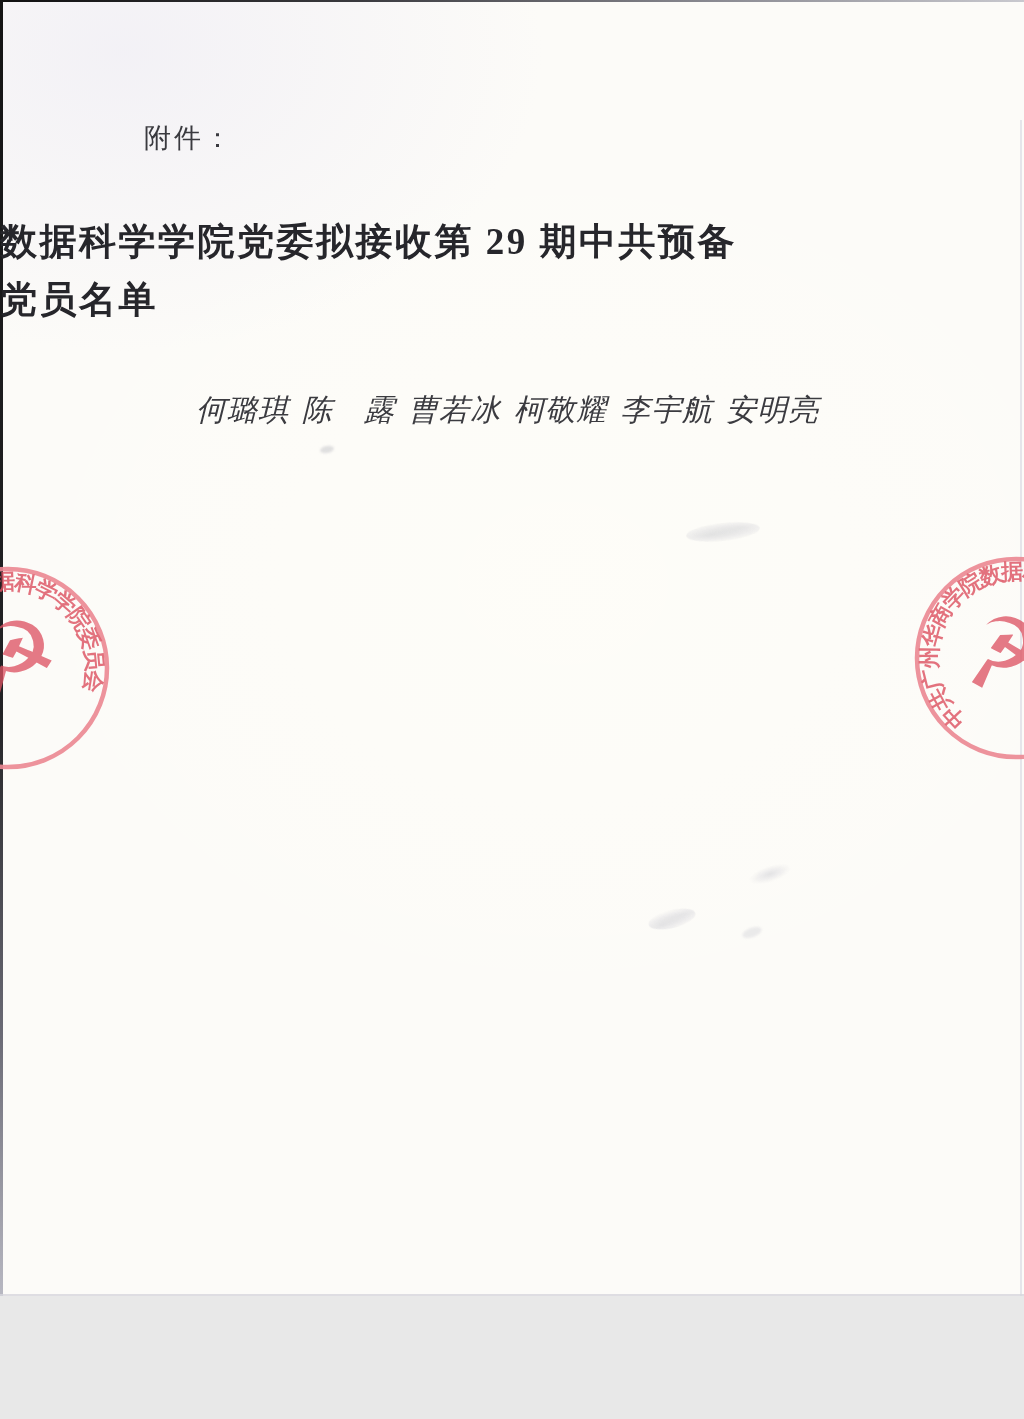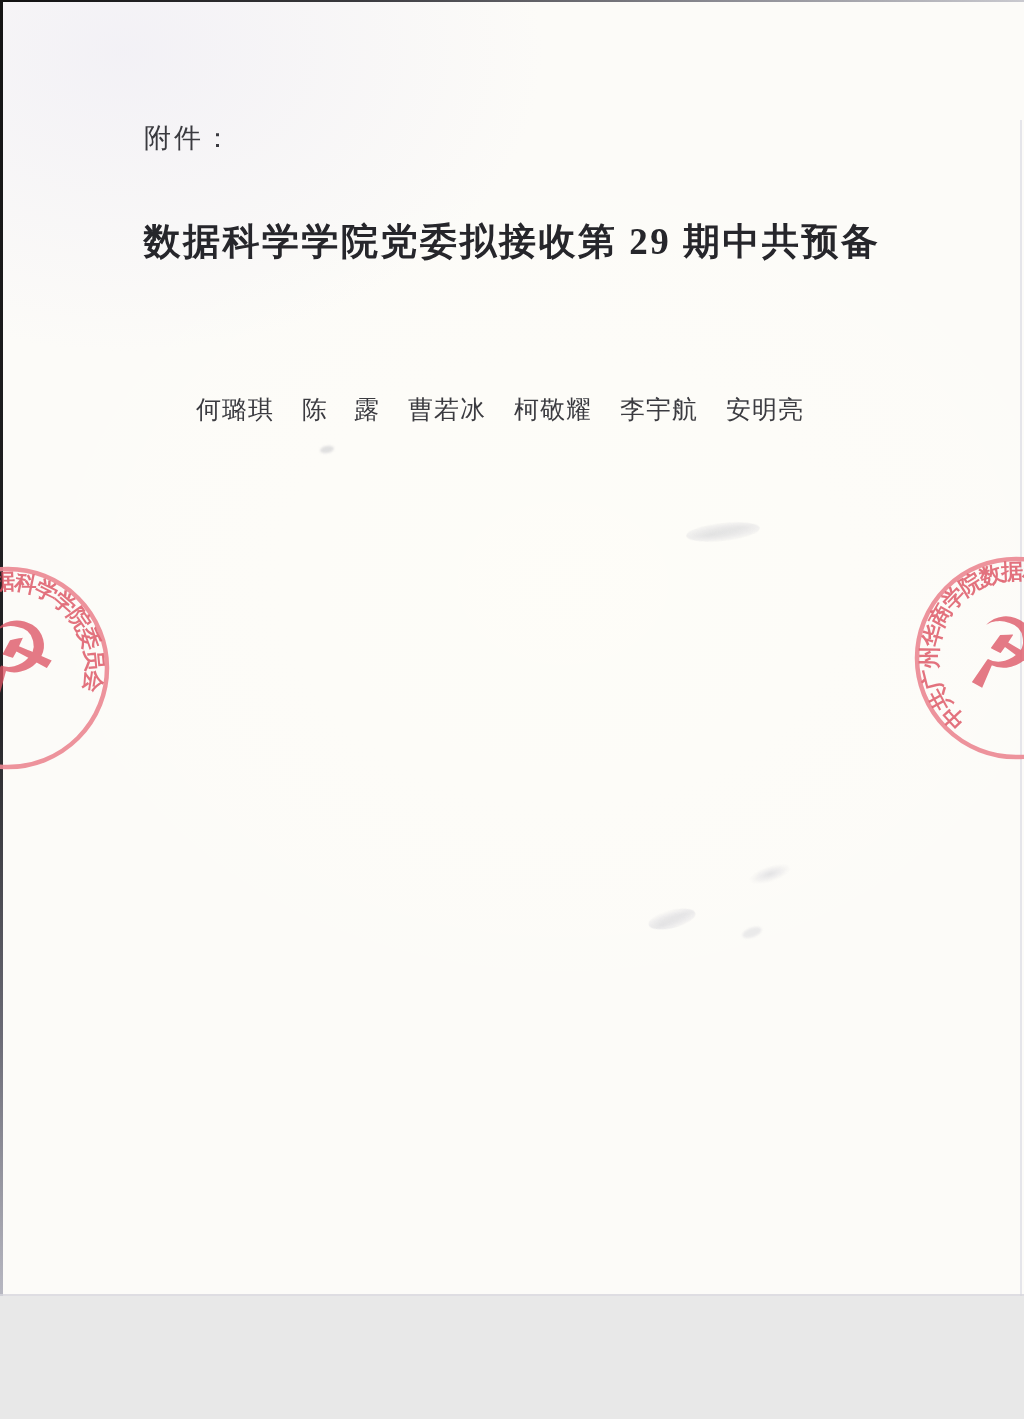--- a/index.html
+++ b/index.html
@@ -21,26 +21,26 @@
     background:linear-gradient(to right,#101010 0%,#3a3a3e 35%,#8a8a92 70%,#c9c9cf 100%);}
   .edge-bottom{position:absolute;left:0;bottom:0;width:100%;height:2px;background:#d6d6dc;opacity:.8;}
   .edge-right{position:absolute;right:2px;top:120px;width:2px;height:1299px;background:#d9d9e2;opacity:.65;}
 
   .attachment{
     position:absolute;left:144px;top:120px;
     font-size:27px;letter-spacing:3px;color:#3a3a3f;
   }
   .title{
     position:absolute;left:0;top:213px;width:1024px;
-    text-align:center;font-weight:700;color:var(--title-color,#26262b);
+    text-align:left;font-weight:700;color:var(--title-color,#26262b);
     font-size:37px;line-height:58px;letter-spacing:2.5px;
   }
   .name-list{
     position:absolute;left:196px;top:382px;width:680px;
-    color:#3b3b40;font-size:25px;
+    color:#3b3b40;font-size:30px;font-style:italic;
   }
   .name-row{height:55px;line-height:55px;white-space:nowrap;}
   .name{display:inline-block;width:78px;margin-right:28px;letter-spacing:1px;}
 
   
   .stamp{position:absolute;width:260px;height:260px;opacity:.9;}
   .stamp-left{left:-122px;top:538px;}
   .stamp-right{left:886px;top:528px;}
   .stamp-ring{fill:none;stroke:var(--stamp-ring,#ec8893);stroke-width:4.5px;}
   .stamp-char{
@@ -75,20 +75,21 @@
 
   <div class="edge-top"></div>
   <div class="edge-left"></div>
   <div class="edge-right"></div>
   <div class="edge-bottom"></div>
 
   <div class="attachment">附件：</div>
 
   <div class="title">
     <div>数据科学学院党委拟接收第 29 期中共预备</div>
+    <div>党员名单</div>
   </div>
 
   <div class="name-list">
       <div class="name-row"><span class="name">何璐琪</span><span class="name">陈　露</span><span class="name">曹若冰</span><span class="name">柯敬耀</span><span class="name">李宇航</span><span class="name">安明亮</span></div>
     </div>
 
   <svg class="stamp stamp-left" viewBox="0 0 260 260">
       <circle cx="130" cy="130" r="99" class="stamp-ring"></circle>
       <text x="68.56628906398967" y="187.28786224524987" transform="rotate(-133 68.56628906398967 187.28786224524987)" class="stamp-char">中</text>
       <text x="56.179362536394905" y="170.0813358618071" transform="rotate(-118.5 56.179362536394905 170.0813358618071)" class="stamp-char">共</text>

